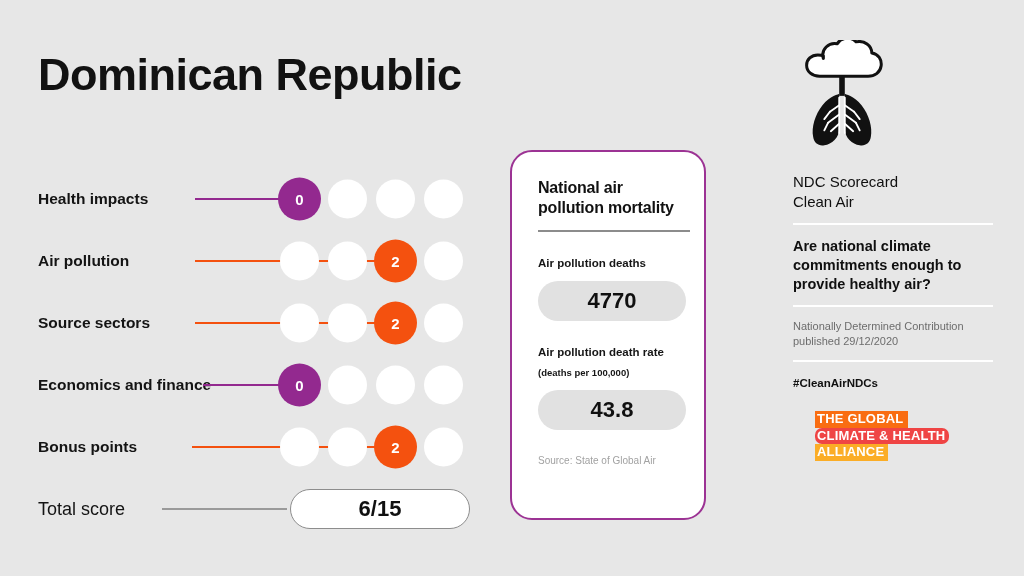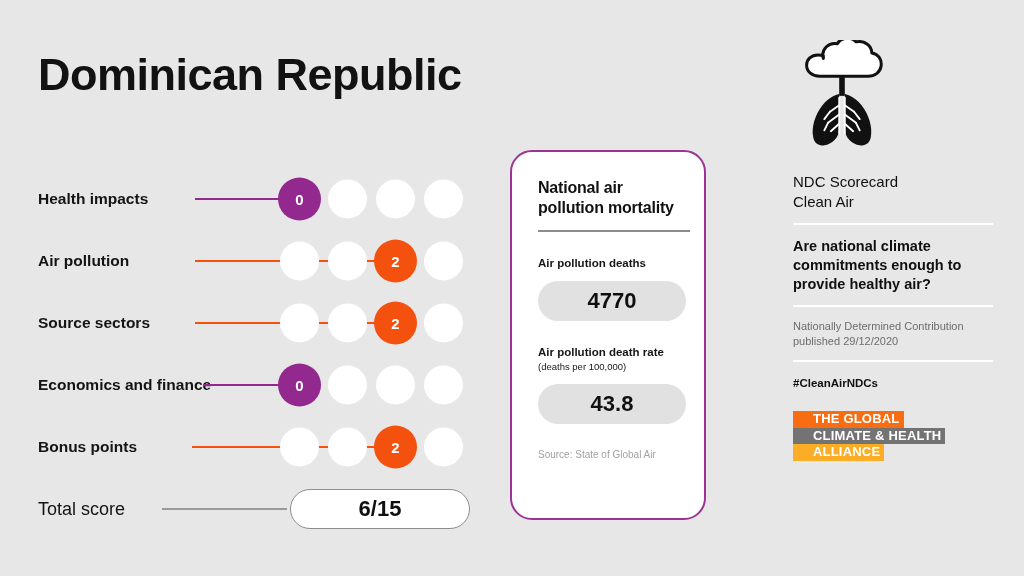--- a/index.html
+++ b/index.html
@@ -153,23 +153,23 @@
     width: 152px;
   }
   .metric-label {
     margin-top: 25px;
     font-size: 11.5px;
     font-weight: bold;
     color: #161616;
   }
   .metric-sub {
     font-size: 9.5px;
-    font-weight: normal;
+    font-weight: bold;
     color: #161616;
-    margin-top: 3px;
+    margin-top: 9px;
   }
   .metric-pill {
     margin-top: 12px;
     width: 148px;
     height: 40px;
     border-radius: 21px;
     background: #e1e1e1;
     display: flex;
     align-items: center;
     justify-content: center;
@@ -235,22 +235,23 @@
   .logo {
     margin-top: 22px;
     display: inline-block;
   }
   .logo-line {
     display: table;
     font-size: 13px;
     font-weight: bold;
     color: #ffffff;
     letter-spacing: 0.2px;
-    padding: 1px 4px 2px 20px;
+    padding: 1px 4px 2px 2px;
     line-height: 1.04;
+    margin-left: 22px;
   }
 </style>
 </head>
 <body>
 
 <div class="page-title">Dominican Republic</div>
 
 <div class="scorecard" id="scorecard">
     <div class="score-row">
       <div class="row-label">Health impacts</div>
@@ -366,16 +367,16 @@
 
   <div class="panel-divider"></div>
 
   <div class="panel-link">
   </div>
 
   <div class="panel-hashtag">#CleanAirNDCs</div>
 
   <div class="logo">
     <div class="logo-line" style="background: rgb(249, 109, 18);">THE GLOBAL</div>
-    <div class="logo-line" style="background: #737373;">CLIMATE &amp; HEALTH</div>
+    <div class="logo-line" style="background: #ef4444; border-radius: 7px;">CLIMATE &amp; HEALTH</div>
     <div class="logo-line" style="background: rgb(251, 173, 38);">ALLIANCE</div>
   </div>
 </div>
 
 </body></html>

